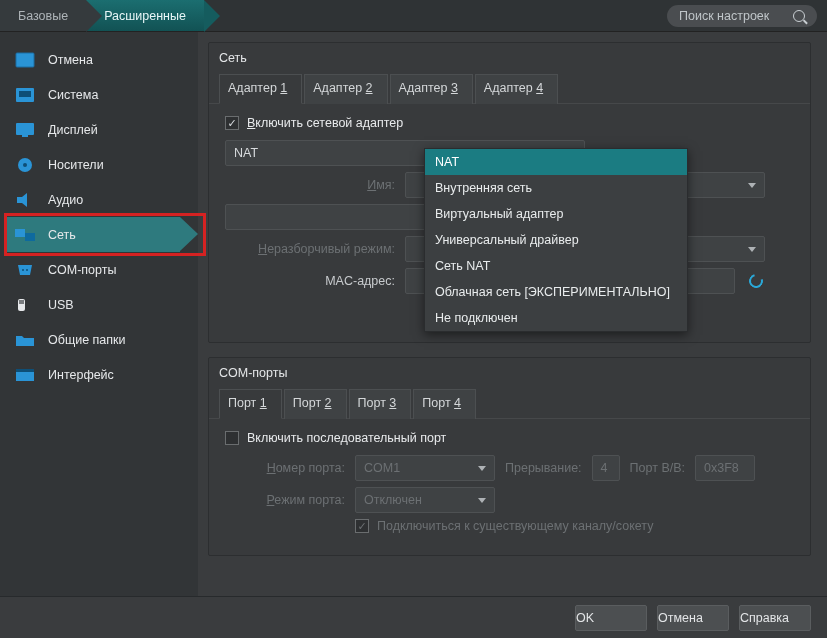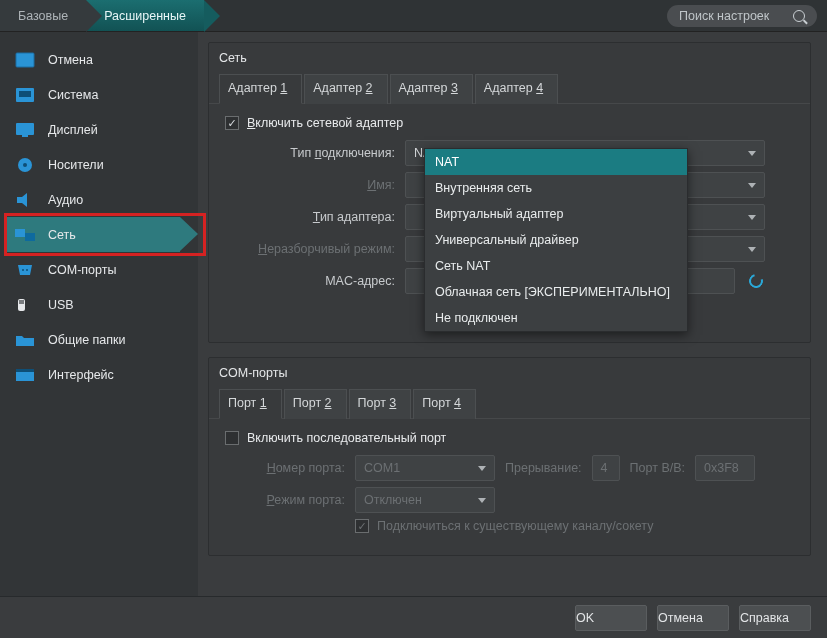--- a/index.html
+++ b/index.html
@@ -215,35 +215,33 @@
             <div class="tab"><span>Адаптер <span class="ul">2</span></span></div>
             <div class="tab"><span>Адаптер <span class="ul">3</span></span></div>
             <div class="tab"><span>Адаптер <span class="ul">4</span></span></div>
           </div>
         <div class="panel-body">
           <div class="ck-row">
             <div class="ck">✓</div>
             <span><span class="ulc">В</span><span></span>ключить сетевой адаптер</span>
           </div>
           <div class="form-row">
-            <div class="form-label">Тип <span class="ulc">п</span>одключения:</div>
             <div class="combo" style="max-width:360px">
               <span>NAT</span>
               <span class="caret"></span>
             </div>
           </div>
           <div class="form-row">
             <div class="form-label dim"><span class="ulc">И</span>мя:</div>
             <div class="combo dim" style="max-width:360px">
                 <span></span>
                 <span class="caret"></span>
               </div>
           </div>
           <div class="form-row">
-            <div class="form-label"><span class="ulc">Т</span>ип адаптера:</div>
             <div class="combo" style="max-width:360px">
                 <span></span>
                 <span class="caret"></span>
               </div>
           </div>
           <div class="form-row">
             <div class="form-label dim"><span class="ulc">Н</span>еразборчивый режим:</div>
             <div class="combo dim" style="max-width:360px">
                 <span></span>
                 <span class="caret"></span>

